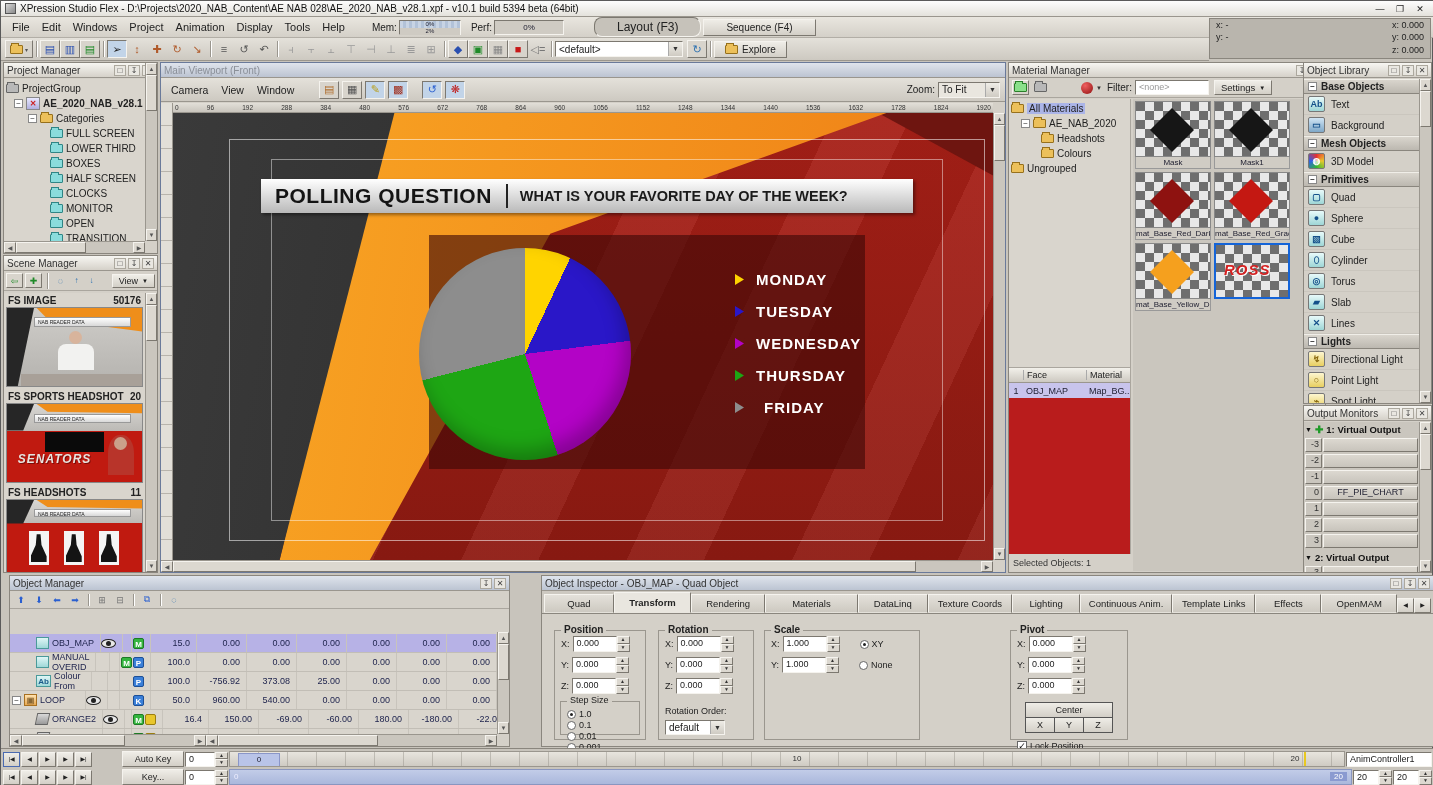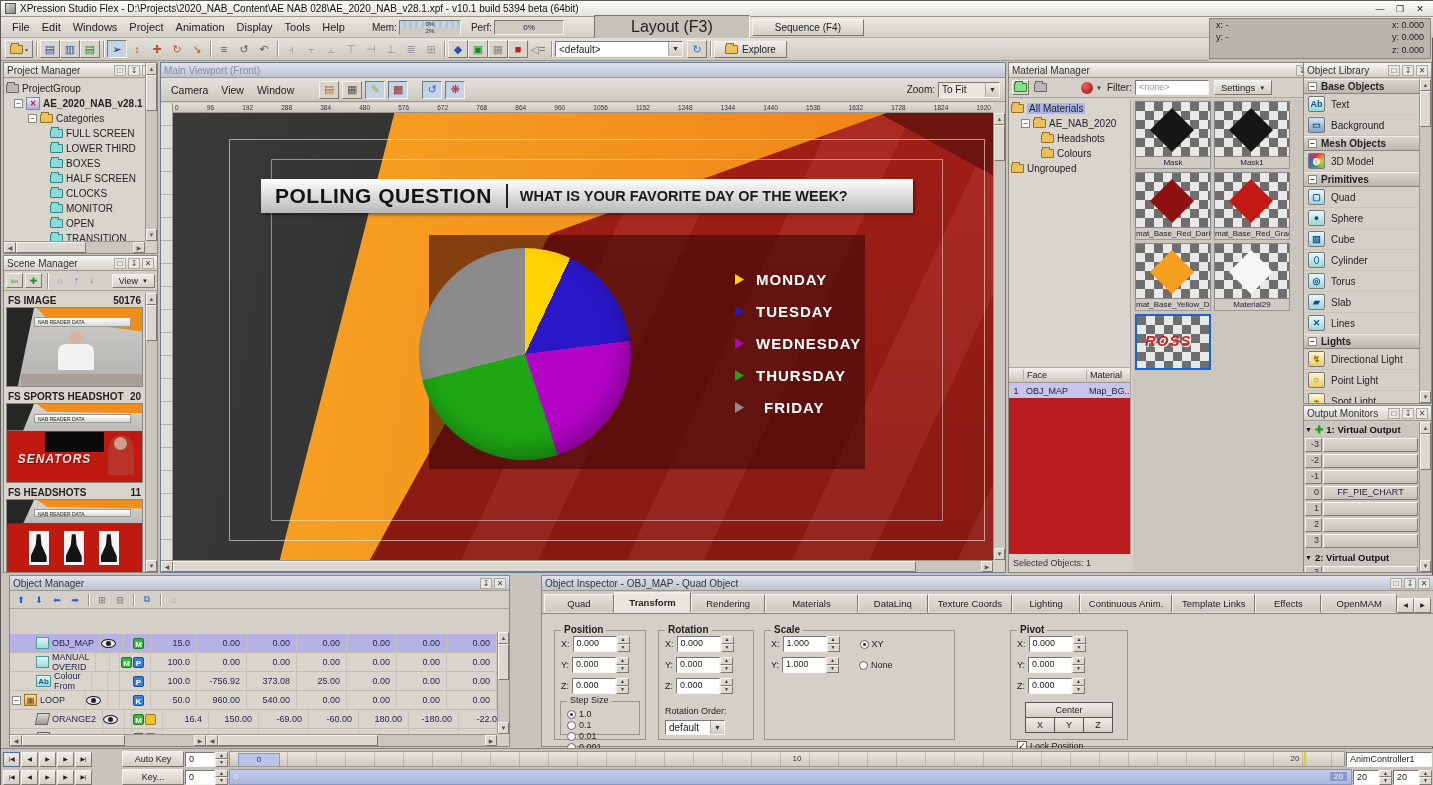--- a/index.html
+++ b/index.html
@@ -104,21 +104,21 @@
     <span style="padding:2px 5px;">Help</span>
     <span style="width:18px;"></span>
     <span style="font-size:10px;">Mem:</span>
     <span class="inset" style="width:62px;height:15px;display:flex;flex-direction:column;background:#dcd8d0;">
       <span style="flex:1;font-size:6px;line-height:7px;text-align:center;background:repeating-linear-gradient(90deg,#c8d4e4 0 3px,#b2c2d8 3px 6px);color:#223;">0%</span>
       <span style="flex:1;font-size:6px;line-height:7px;text-align:center;background:#cfcbc3;color:#223;">2%</span>
     </span>
     <span style="font-size:10px;margin-left:8px;">Perf:</span>
     <span class="inset" style="width:70px;height:15px;font-size:8px;text-align:center;line-height:13px;background:#cfcbc3;color:#223;">0%</span>
     <span style="width:26px;"></span>
-    <span class="b3p" style="padding:2px 36px;font-size:16px;">Layout (F3)</span>
+    <span class="b3p" style="padding:2px 22px;font-size:12px;border-radius:8px;">Layout (F3)</span>
     <span class="b3" style="padding:2px 22px;font-size:10px;">Sequence (F4)</span>
   </div>
 
   <div class="abs" style="right:1px;top:17px;width:222px;height:41px;background:#b9b5ad;border:1px solid #8a867e;display:grid;grid-template-columns:1fr 1fr;font-size:9px;color:#222;padding:1px 6px;">
     <span>x:  -</span>
     <span style="text-align:right;">x: 0.000</span>
     <span>y:  -</span>
     <span style="text-align:right;">y: 0.000</span>
     <span></span>
     <span style="text-align:right;">z: 0.000</span>
@@ -531,26 +531,20 @@
           </div>
         <div class="mmname">mat_Base_Red_Grad</div>
       </div>
       <div class="mmcell">
         <div class="mmthumb">
             <span class="diam" style="background: rgb(245, 160, 30);"></span>
           </div>
         <div class="mmname">mat_Base_Yellow_D...</div>
       </div>
       <div class="mmcell">
-        <div class="mmthumb">
-            <span class="diam" style="border-radius: 50%; background: rgb(246, 246, 246);"></span>
-          </div>
-        <div class="mmname">Material29</div>
-      </div>
-      <div class="mmcell">
         <div class="mmthumb" style="border:2px solid #1464d8;">
             <span style="position:absolute;left:8px;top:16px;font-size:15px;font-weight:bold;font-style:italic;color:#d42020;text-shadow:1px 1px 0 #fff;letter-spacing:1px;">ROSS</span>
           </div>
 
       </div>
 
     </div>
     <div class="vsb" style="top:36px;bottom:1px;">
         <span class="ar">▲</span>
         <span class="tr">
@@ -990,21 +984,21 @@
           </div>
         <div style="margin:12px 6px 0 6px;font-size:9px;">Rotation Order:</div>
         <div style="margin:4px 6px 0 6px;">
           <span class="combo" style="width:60px;height:15px;">
             <span class="cv">default</span>
             <span class="ca">▼</span>
           </span>
         </div>
       </div>
 
-      <div class="grp" style="left:222px;top:10px;width:191px;bottom:6px;">
+      <div class="grp" style="left:222px;top:10px;width:156px;bottom:6px;">
         <span class="gl">Scale</span>
         <div class="frow">
             <span>X:</span>
             <span class="spin">
               <span class="sv">1.000</span>
               <span class="ud">
                 <span>▲</span>
                 <span>▼</span>
               </span>
             </span>

